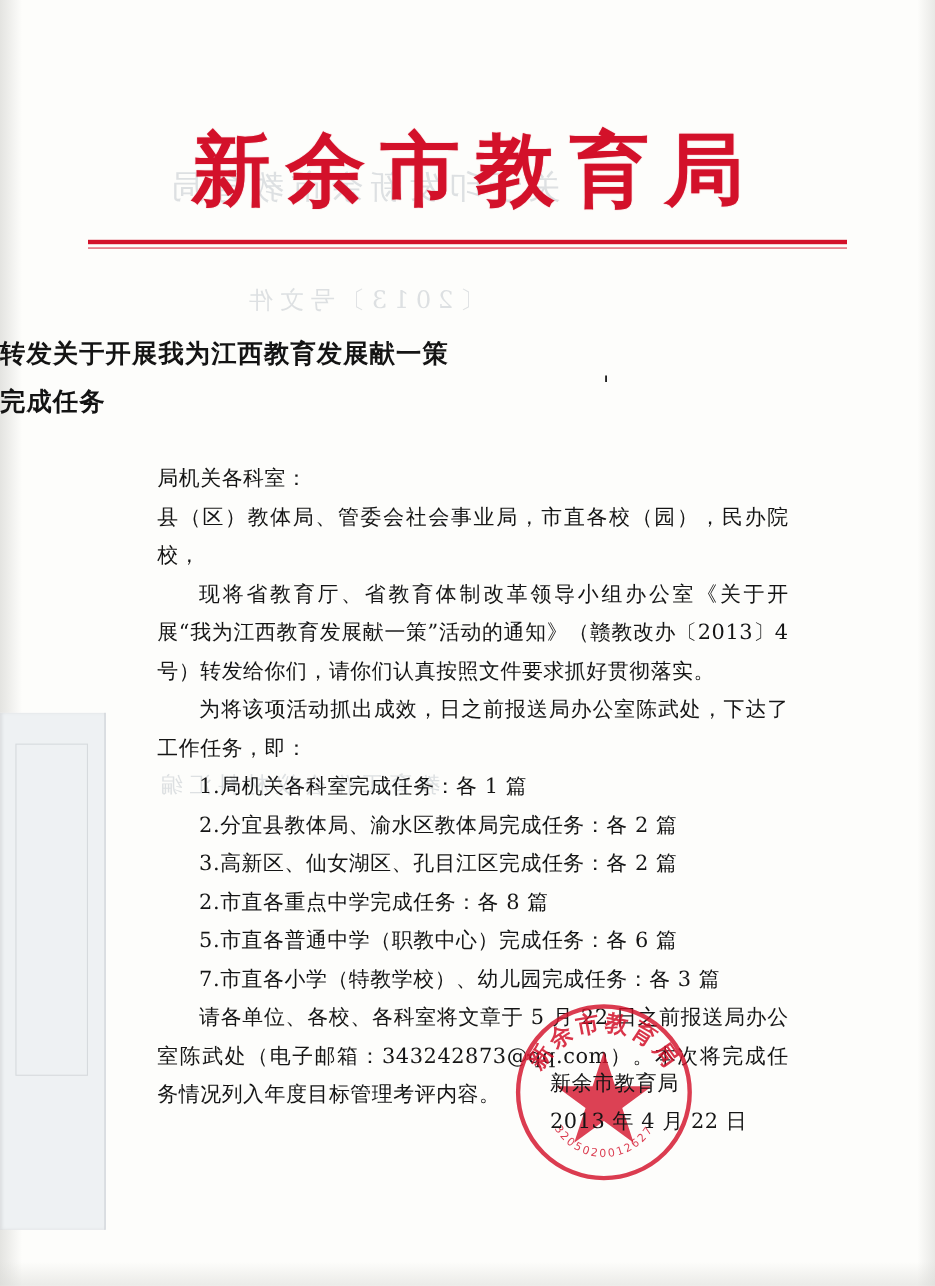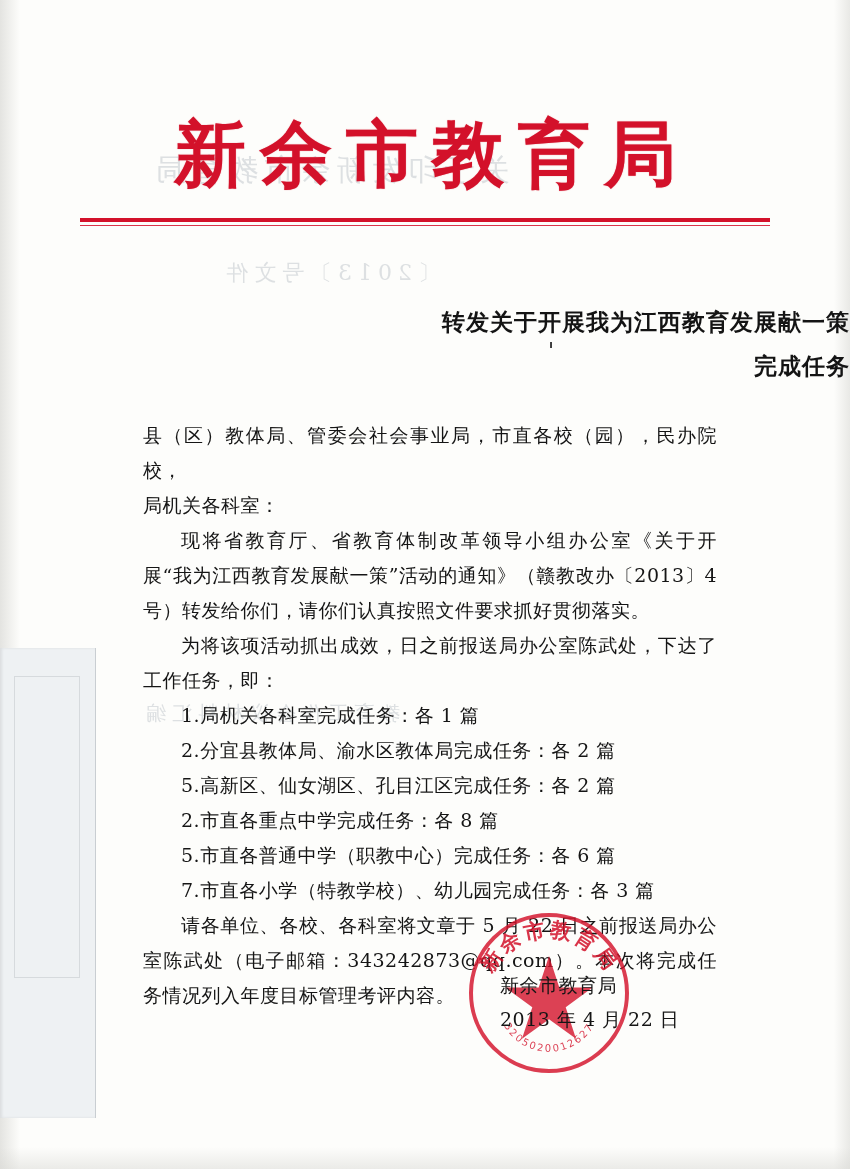--- a/index.html
+++ b/index.html
@@ -101,21 +101,21 @@
     height: 1px;
     background: #d3112a;
     opacity: .85;
   }
 
   
   #doc-title {
     position: absolute;
     left: 0; right: 0;
     top: 300px;
-    text-align: right;
+    text-align: left;
   }
   #doc-title .line {
     font-family: "DejaVu Serif", serif;
     font-weight: bold;
     font-size: 23px;
     line-height: 44px;
     letter-spacing: 1px;
     color: #141414;
   }
   #title-mark {
@@ -190,28 +190,28 @@
     <div id="letterhead-rule2"></div>
   </div>
 
   <div id="doc-title">
     <div class="line">转发关于开展我为江西教育发展献一策</div>
     <div class="line">完成任务</div>
     <div id="title-mark">'</div>
   </div>
 
   <div id="body-text">
+    <p>局机关各科室：</p>
     <p>县（区）教体局、管委会社会事业局，市直各校（园），民办院校，</p>
-    <p>局机关各科室：</p>
     <p class="indent">现将省教育厅、省教育体制改革领导小组办公室《关于开展“我为江西教育发展献一策”活动的通知》（赣教改办〔2013〕4 号）转发给你们，请你们认真按照文件要求抓好贯彻落实。</p>
     <p class="indent">为将该项活动抓出成效，日之前报送局办公室陈武处，下达了工作任务，即：</p>
 
     <p class="item">1.局机关各科室完成任务：各 1 篇</p>
     <p class="item">2.分宜县教体局、渝水区教体局完成任务：各 2 篇</p>
-    <p class="item">5.高新区、仙女湖区、孔目江区完成任务：各 2 篇</p>
+    <p class="item">3.高新区、仙女湖区、孔目江区完成任务：各 2 篇</p>
     <p class="item">2.市直各重点中学完成任务：各 8 篇</p>
     <p class="item">5.市直各普通中学（职教中心）完成任务：各 6 篇</p>
     <p class="item">7.市直各小学（特教学校）、幼儿园完成任务：各 3 篇</p>
 
     <p class="indent">请各单位、各校、各科室将文章于 5 月 22 日之前报送局办公室陈武处（电子邮箱：343242873@qq.com）。本次将完成任务情况列入年度目标管理考评内容。</p>
   </div>
 
   <div id="seal">
     <svg width="166" height="166" viewBox="0 0 166 166" xmlns="http://www.w3.org/2000/svg">
       <g fill="none" stroke="#d3112a" stroke-width="4" opacity="0.82">

